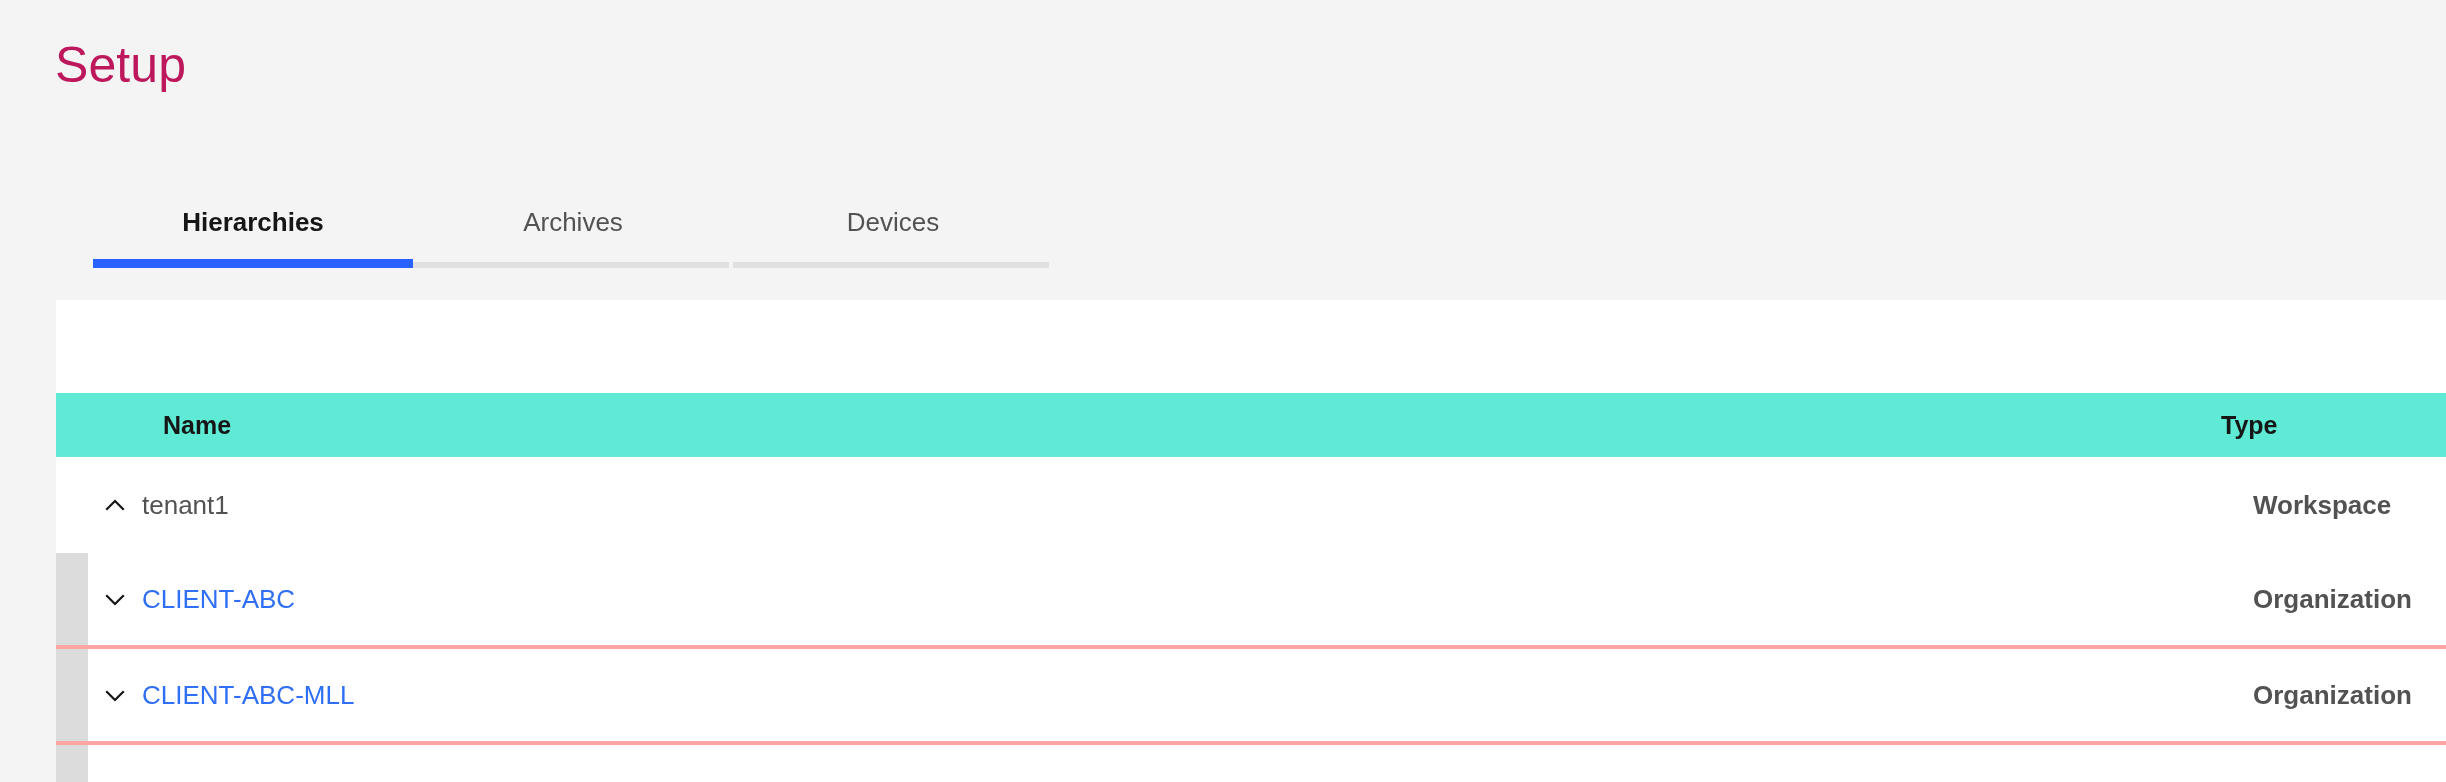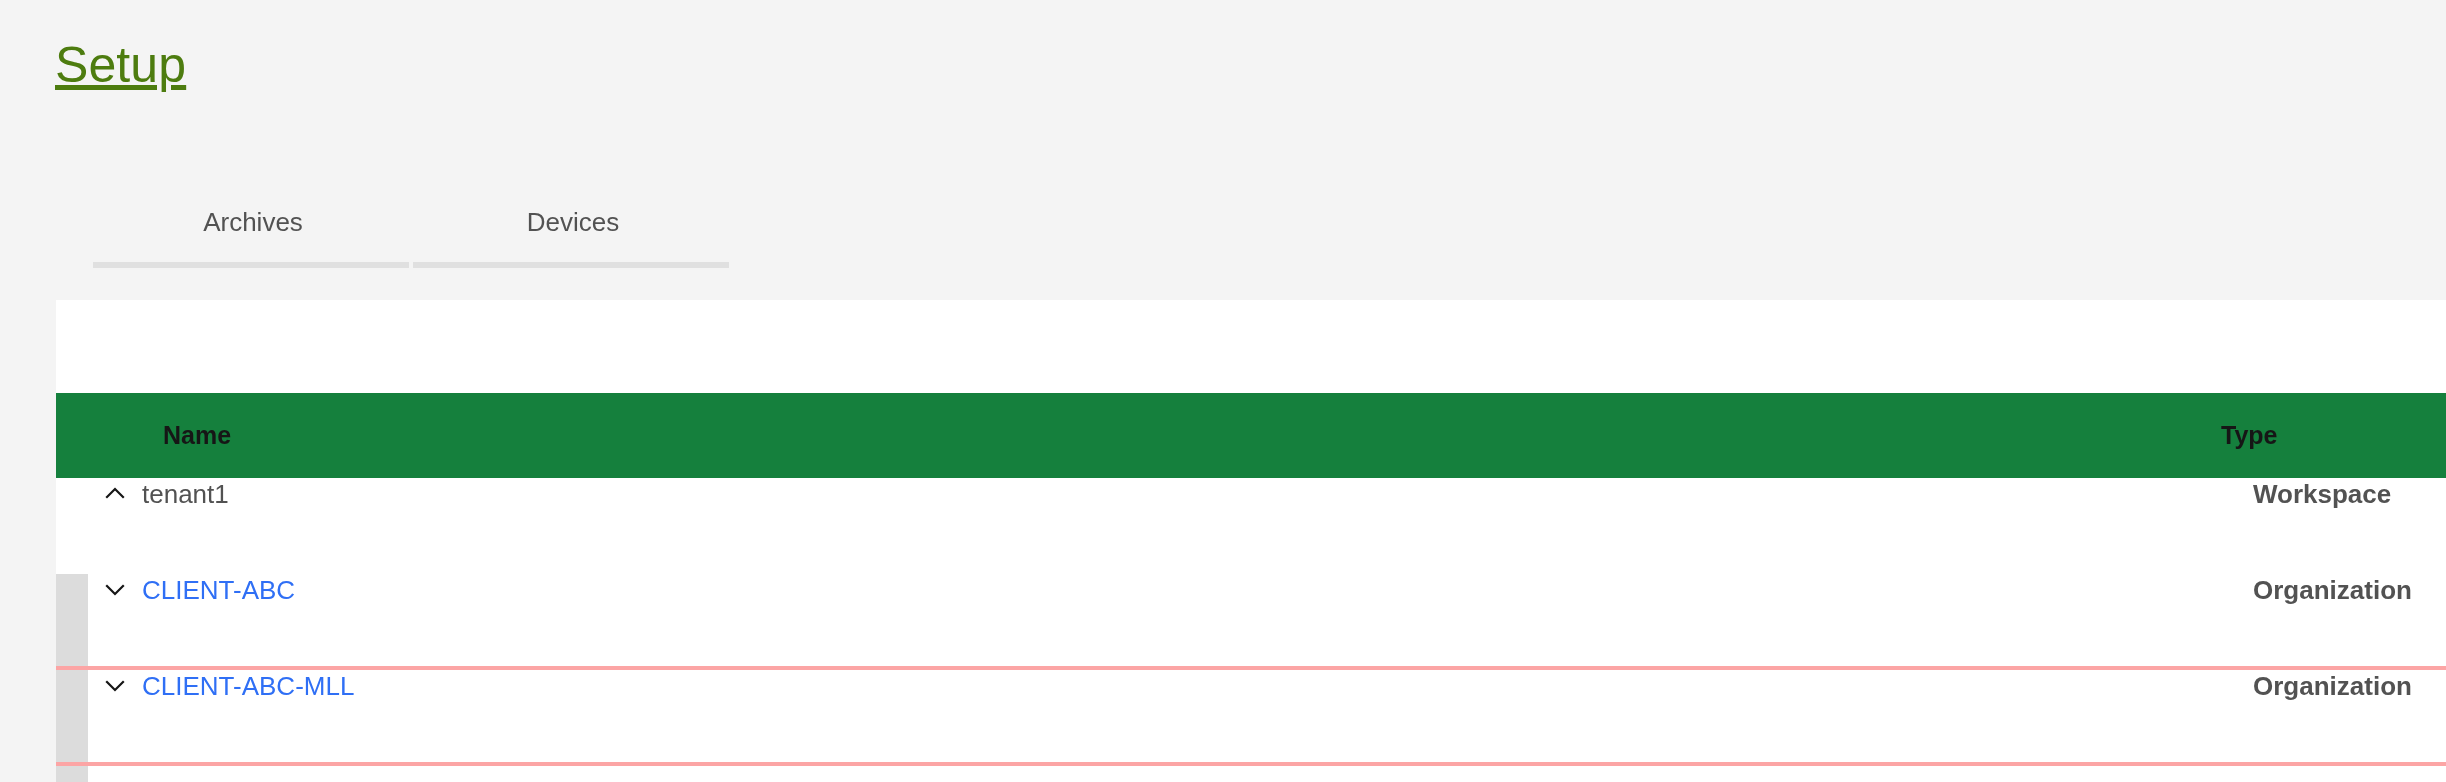--- a/index.html
+++ b/index.html
@@ -24,23 +24,22 @@
   }
 
   
   .page-title {
     position: absolute;
     left: 55px;
     top: 36px;
     font-size: 50px;
     font-weight: 400;
     line-height: 58px;
-    color: #4d7c0f;
+    color: #be185d;
     letter-spacing: 0.1px;
-    text-decoration: underline;
   }
 
   
   .tabs {
     position: absolute;
     left: 93px;
     top: 196px;
     display: flex;
     align-items: stretch;
     height: 72px;
@@ -98,22 +97,22 @@
     position: absolute;
     left: 56px;
     top: 393px;
     width: 2390px;
     background: #ffffff;
   }
 
   .thead {
     display: flex;
     align-items: center;
-    height: 85px;
-    background: #15803d;
+    height: 64px;
+    background: #5eead4;
   }
   .tbody { }
 
   .trow {
     display: flex;
     align-items: stretch;
     height: 96px;
     background: #ffffff;
     border-bottom: 4px solid #fca5a5;
     box-sizing: border-box;
@@ -175,40 +174,43 @@
     line-height: 32px;
     color: #525252;
     white-space: nowrap;
     font-weight: bold;
   }
 
   .row-rel {
     position: relative;
     flex: 1 1 auto;
     display: flex;
-    align-items: flex-start;
+    align-items: center;
     min-width: 0;
   }
   .thead-rel {
     position: relative;
     flex: 1 1 auto;
     display: flex;
     align-items: center;
     height: 100%;
   }
 </style>
 </head>
 <body>
 
 <div class="page">
 
   <div class="page-title">Setup</div>
 
   <div class="tabs">
 
+    <div class="tab is-active">
+      <span class="tab-label">Hierarchies</span>
+    </div>
 
 
 
     <div class="tab">
       <span class="tab-label">Archives</span>
     </div>
 
     <div class="tab">
       <span class="tab-label">Devices</span>
     </div>

